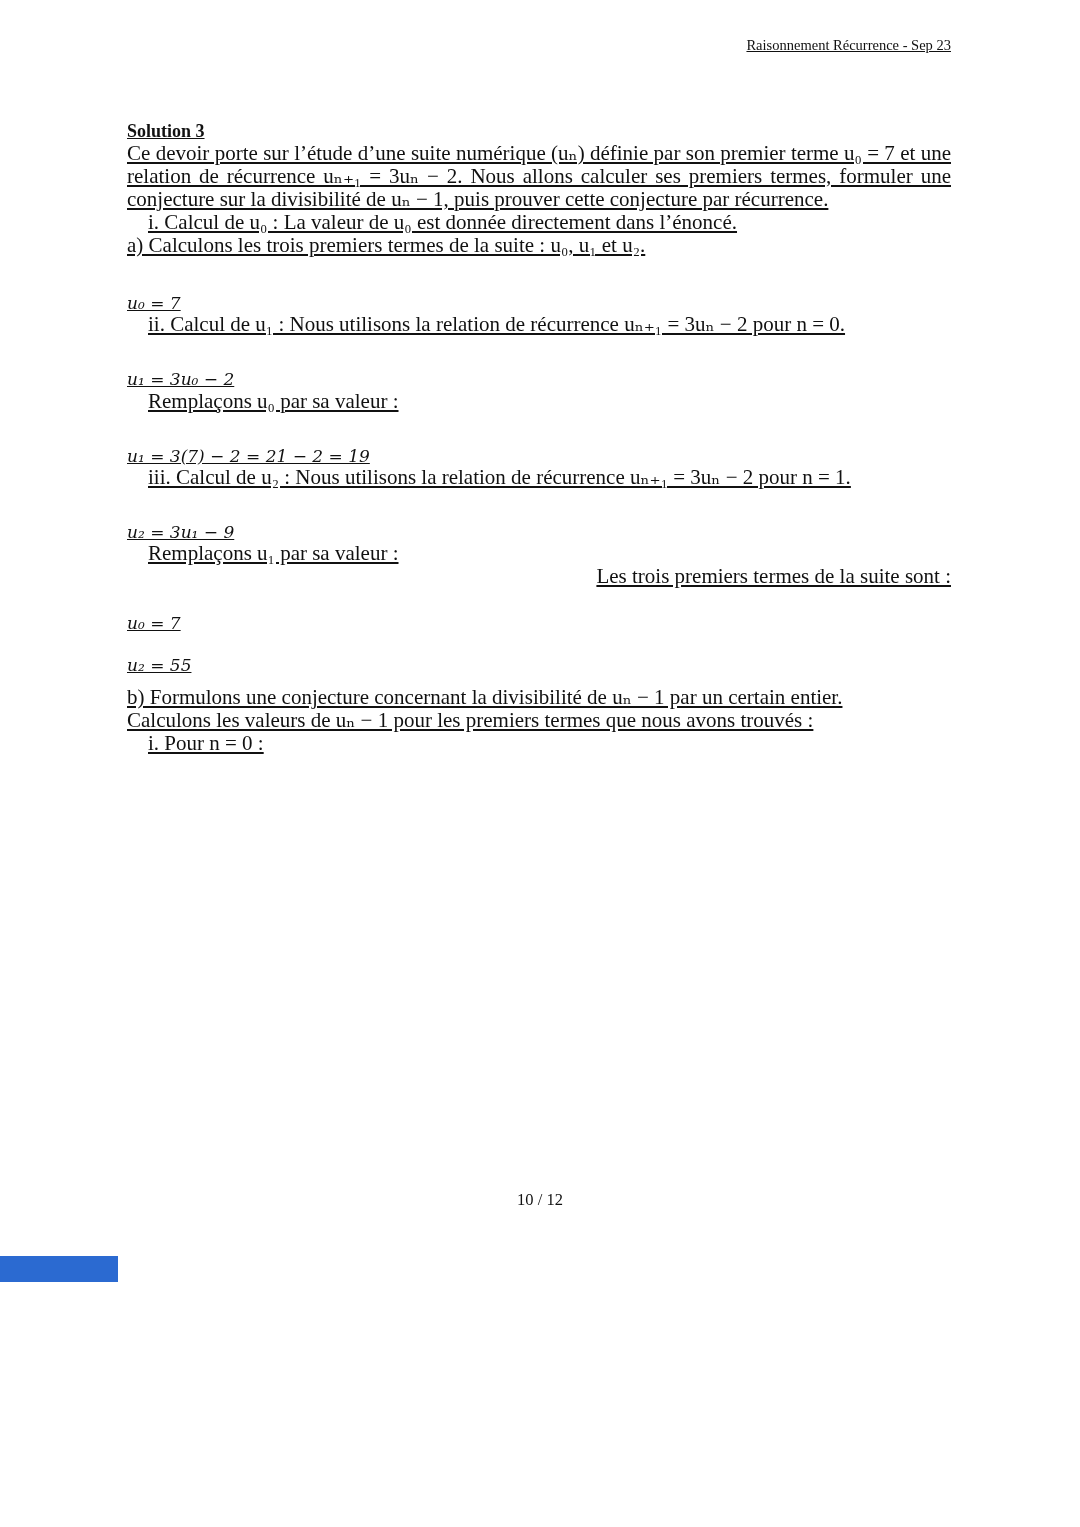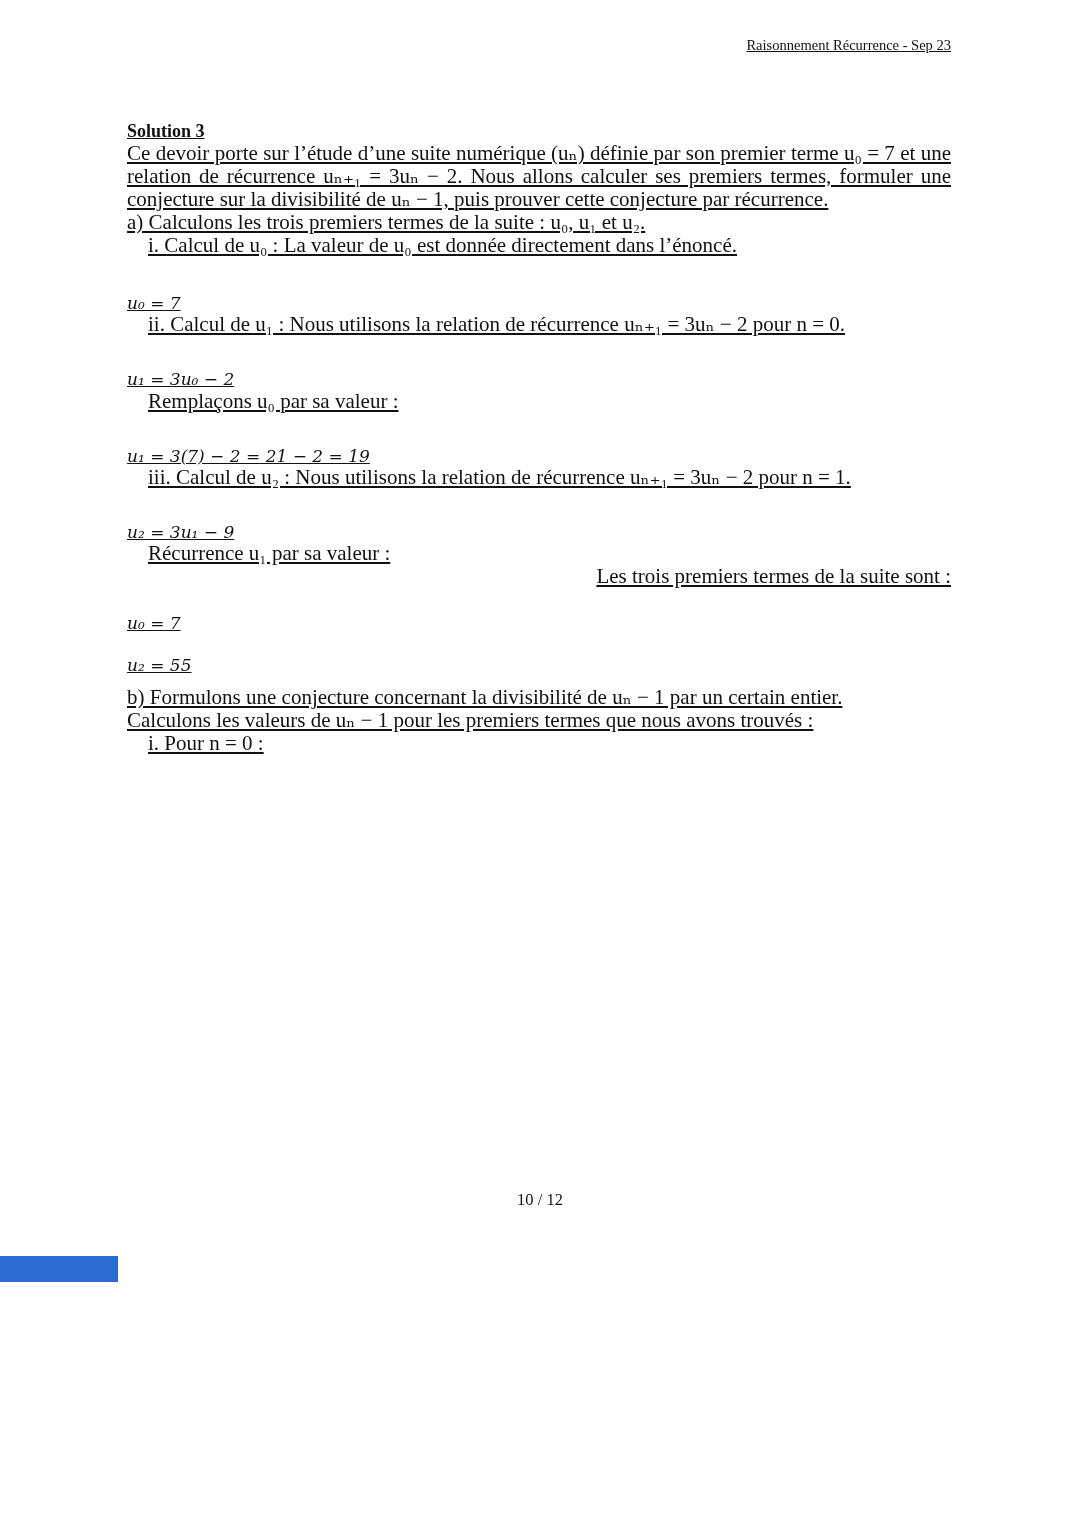--- a/index.html
+++ b/index.html
@@ -86,39 +86,39 @@
 <div class="page">
 
   <div class="header">
     <span>Raisonnement Récurrence - Sep 23</span>
   </div>
 
   <h1 class="title">Solution 3</h1>
 
   <p class="body just">Ce devoir porte sur l’étude d’une suite numérique (uₙ) définie par son premier terme u₀ = 7 et une relation de récurrence uₙ₊₁ = 3uₙ − 2. Nous allons calculer ses premiers termes, formuler une conjecture sur la divisibilité de uₙ − 1, puis prouver cette conjecture par récurrence.</p>
 
+  <p class="body indent mt-step">i. Calcul de u₀ : La valeur de u₀ est donnée directement dans l’énoncé.</p>
+
   <p class="body mt-lead">a) Calculons les trois premiers termes de la suite : u₀, u₁ et u₂.</p>
-
-  <p class="body indent mt-step">i. Calcul de u₀ : La valeur de u₀ est donnée directement dans l’énoncé.</p>
 
   <div class="equation eq-a mt-eq1">u₀ = 7</div>
 
   <p class="body indent mt-gap">ii. Calcul de u₁ : Nous utilisons la relation de récurrence uₙ₊₁ = 3uₙ − 2 pour n = 0.</p>
 
   <div class="equation eq-a mt-eq">u₁ = 3u₀ − 2</div>
 
   <p class="body indent mt-rempl">Remplaçons u₀ par sa valeur :</p>
 
   <div class="equation eq-a mt-eq">u₁ = 3(7) − 2 = 21 − 2 = 19</div>
 
   <p class="body indent mt-gap">iii. Calcul de u₂ : Nous utilisons la relation de récurrence uₙ₊₁ = 3uₙ − 2 pour n = 1.</p>
 
   <div class="equation eq-a mt-eq">u₂ = 3u₁ − 9</div>
 
-  <p class="body indent mt-rempl">Récurrence u₁ par sa valeur :</p>
+  <p class="body indent mt-rempl">Remplaçons u₁ par sa valeur :</p>
 
 
   <p class="body mt-sum">Les trois premiers termes de la suite sont :</p>
 
   <div class="mt-stack">
     <div class="equation eq-c stack-line">u₀ = 7</div>
     <div class="equation eq-c stack-line">u₂ = 55</div>
   </div>
 
   <p class="body mt-b">b) Formulons une conjecture concernant la divisibilité de uₙ − 1 par un certain entier.</p>

